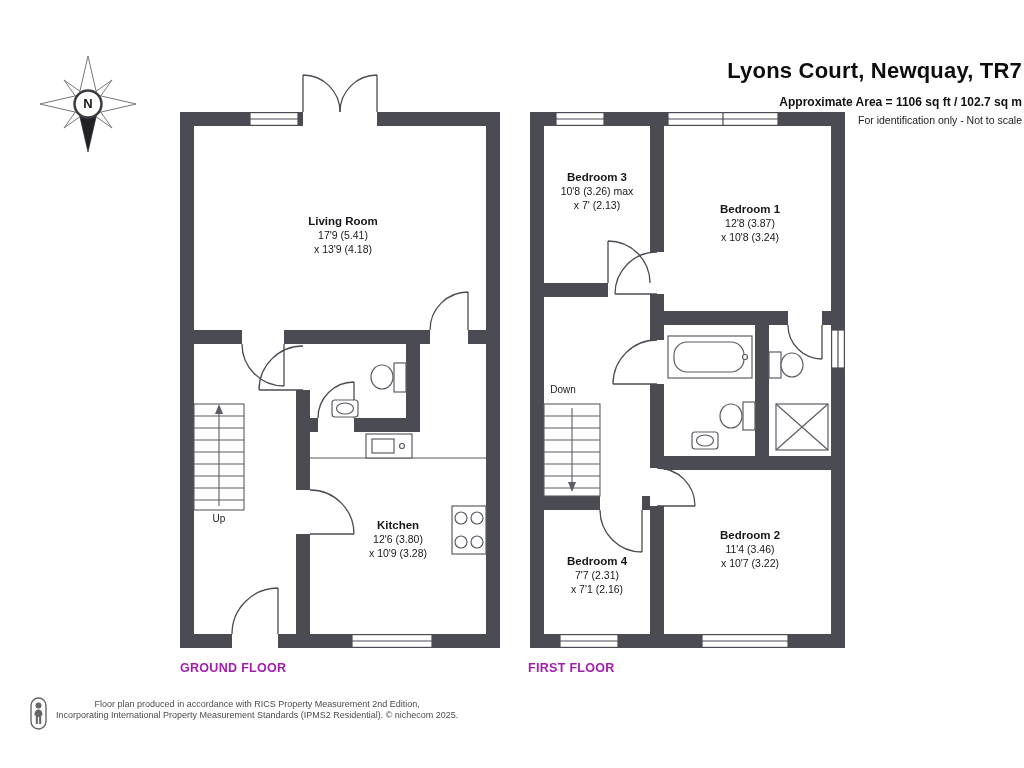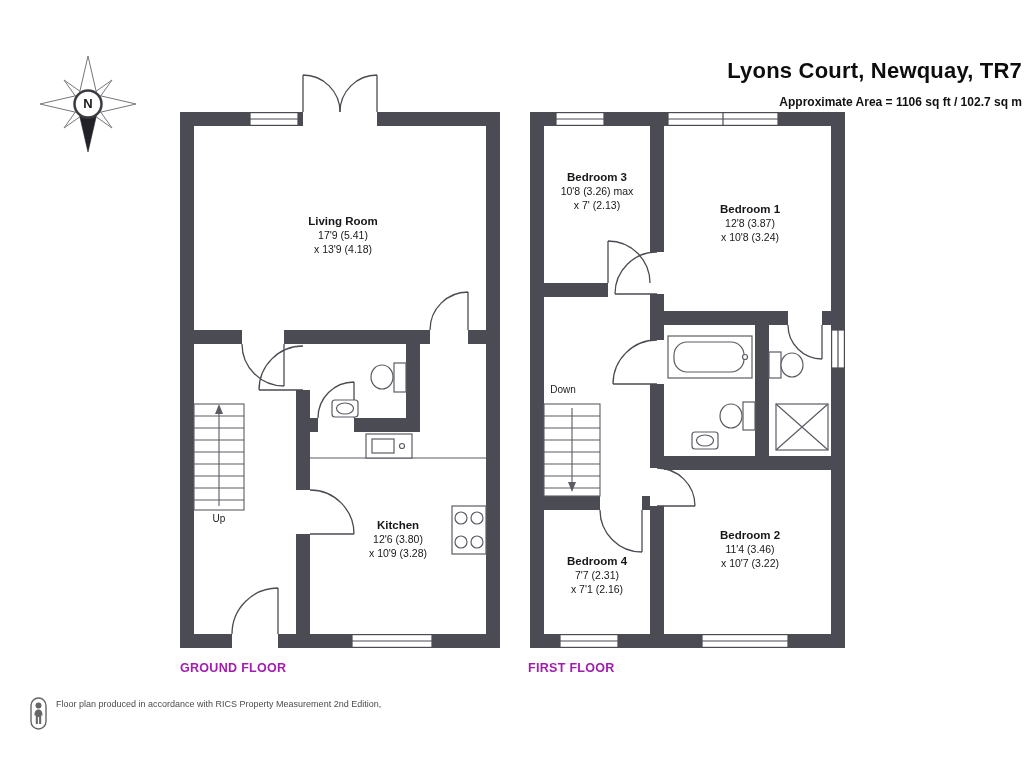--- a/index.html
+++ b/index.html
@@ -158,20 +158,21 @@
         </g>
       </g>
     </g>
   </svg>
 
   <div class="compass-n">N</div>
 
   <div class="header">
     <div class="title">Lyons Court, Newquay, TR7</div>
     <div class="area">Approximate Area = 1106 sq ft / 102.7 sq m</div>
+    <div class="disclaimer">For identification only - Not to scale</div>
   </div>
 
   <div class="room-label" style="left:343px;top:214px">
     <div class="rn">Living Room</div>
     <div class="rd">17'9 (5.41)</div>
     <div class="rd">x 13'9 (4.18)</div>
   </div>
   <div class="room-label" style="left:398px;top:518px">
     <div class="rn">Kitchen</div>
     <div class="rd">12'6 (3.80)</div>
@@ -206,15 +207,16 @@
 
   <div class="person-badge">
     <svg width="17" height="33" viewBox="0 0 17 33">
       <rect x="1" y="1" width="15" height="31" rx="7.5" fill="none" stroke="#666" stroke-width="1.4"></rect>
       <circle cx="8.5" cy="8.5" r="3" fill="#666"></circle>
       <path d="M8.5,12.5 C5.6,12.5 4.5,15 4.5,18.5 L5.8,18.5 L5.8,27 L7.9,27 L7.9,20 L9.1,20 L9.1,27 L11.2,27 L11.2,18.5 L12.5,18.5 C12.5,15 11.4,12.5 8.5,12.5 Z" fill="#666"></path>
     </svg>
   </div>
   <div class="footer">
     <div>Floor plan produced in accordance with RICS Property Measurement 2nd Edition,</div>
+    <div>Incorporating International Property Measurement Standards (IPMS2 Residential).  © nichecom 2025.</div>
   </div>
 
 </div>
 
 </body></html>

